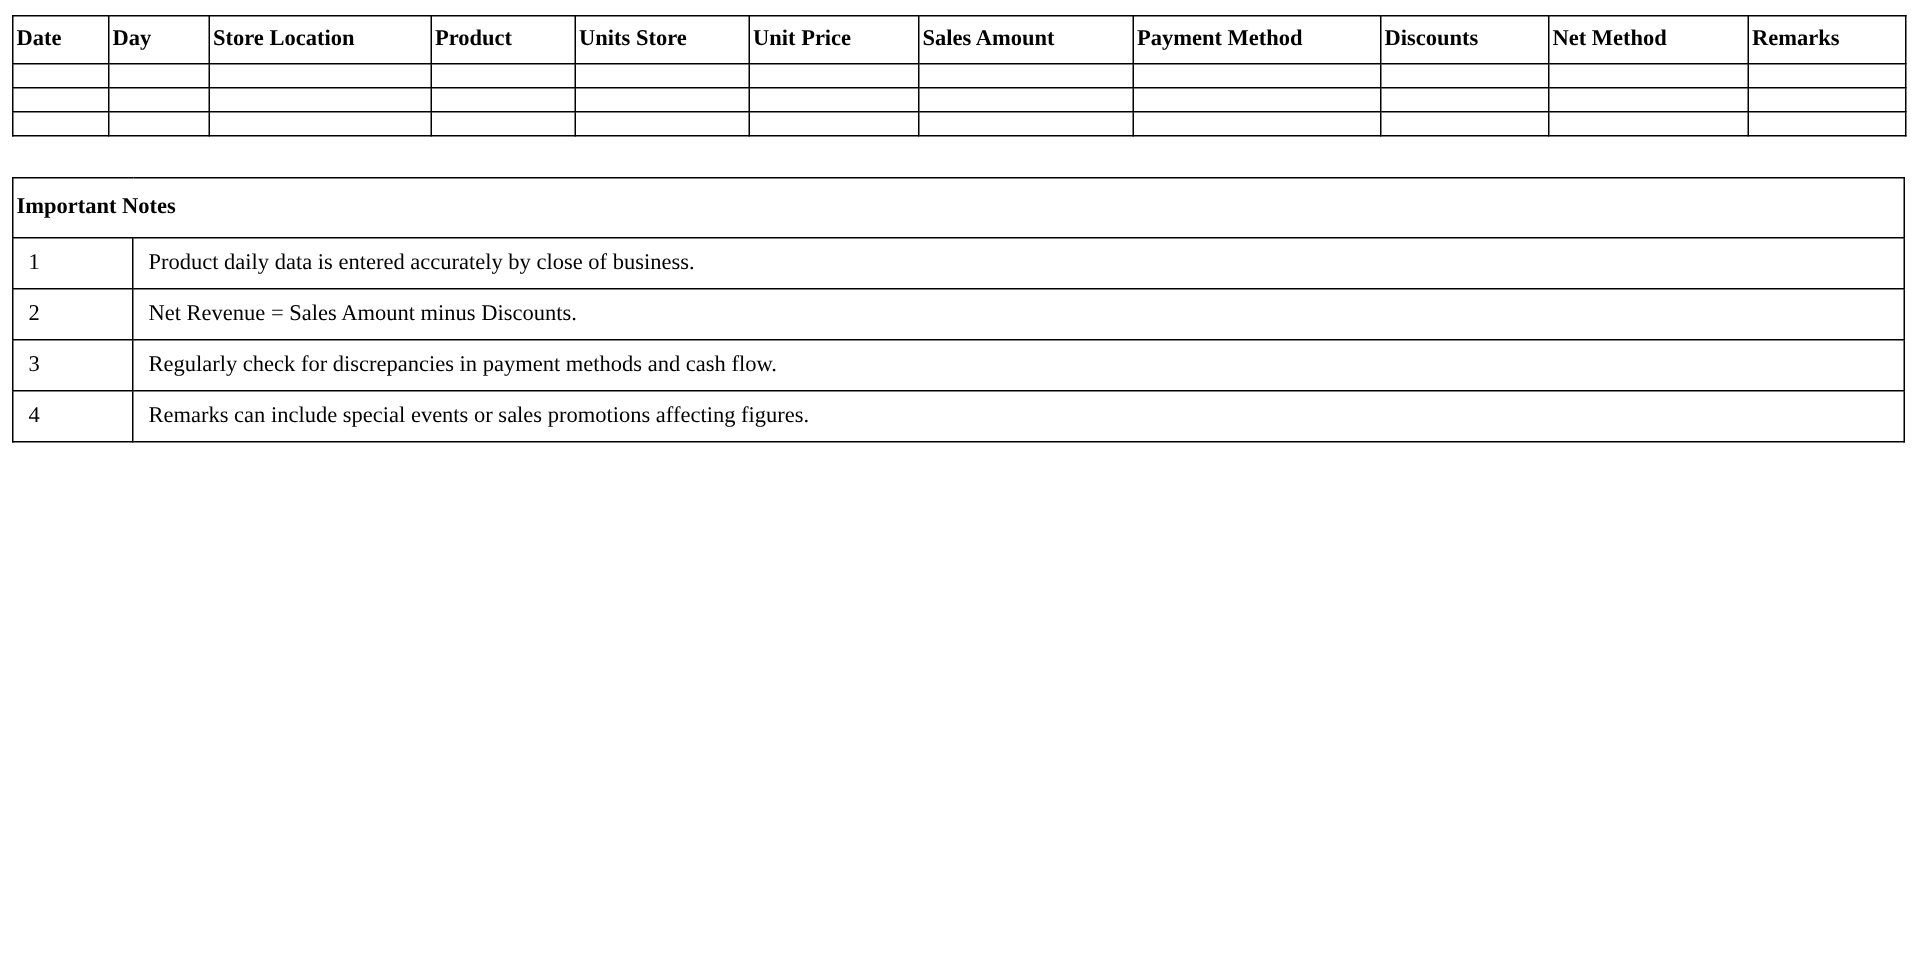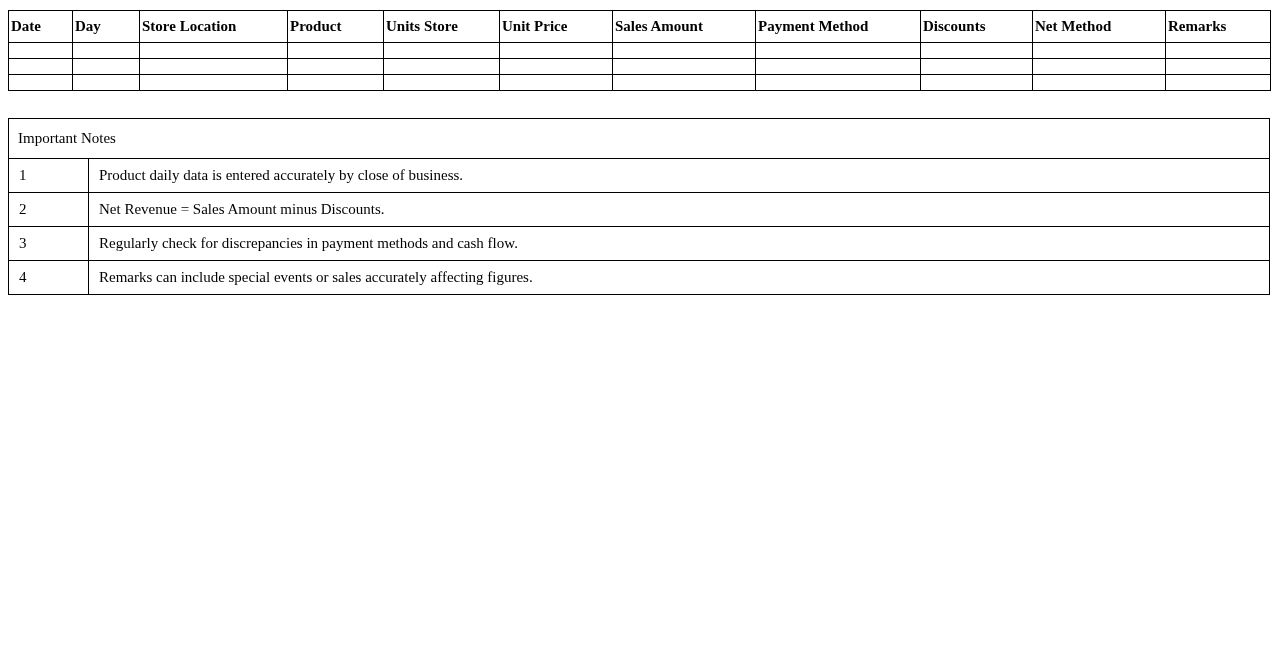--- a/index.html
+++ b/index.html
@@ -40,25 +40,25 @@
   .sales-table td.empty-cell {
     height: 16px;
     padding: 0;
   }
   
   .notes-table {
     margin-top: 27px;
   }
   .notes-table th.notes-title-cell {
     height: 40px;
-    font-weight: normal;
+    font-weight: bold;
     font-size: 15px;
     text-align: left;
     vertical-align: middle;
-    padding: 0 0 0 9px;
+    padding: 0 0 0 2px;
   }
   .notes-table td {
     height: 34px;
     font-size: 15px;
     vertical-align: middle;
     padding: 0 0 0 10px;
     text-align: left;
   }
   .col-note-num { width: 80px; }
 </style>
@@ -157,18 +157,18 @@
       <tr>
         <td>2</td>
         <td>Net Revenue = Sales Amount minus Discounts.</td>
       </tr>
       <tr>
         <td>3</td>
         <td>Regularly check for discrepancies in payment methods and cash flow.</td>
       </tr>
       <tr>
         <td>4</td>
-        <td>Remarks can include special events or sales accurately affecting figures.</td>
+        <td>Remarks can include special events or sales promotions affecting figures.</td>
       </tr>
     </tbody>
   </table>
 
 </div>
 
 </body></html>

